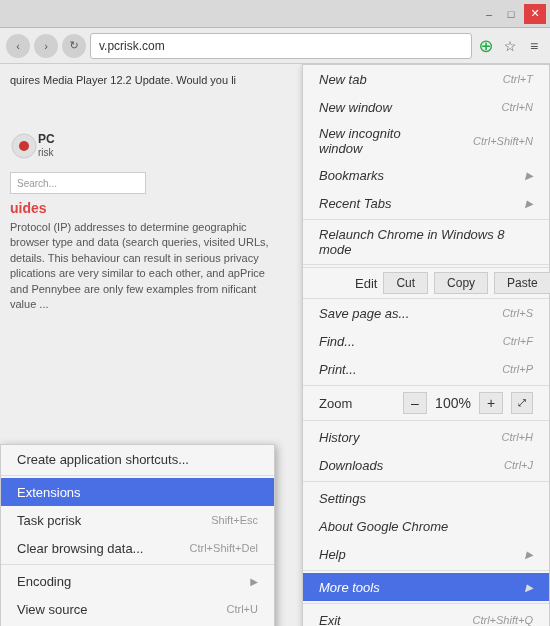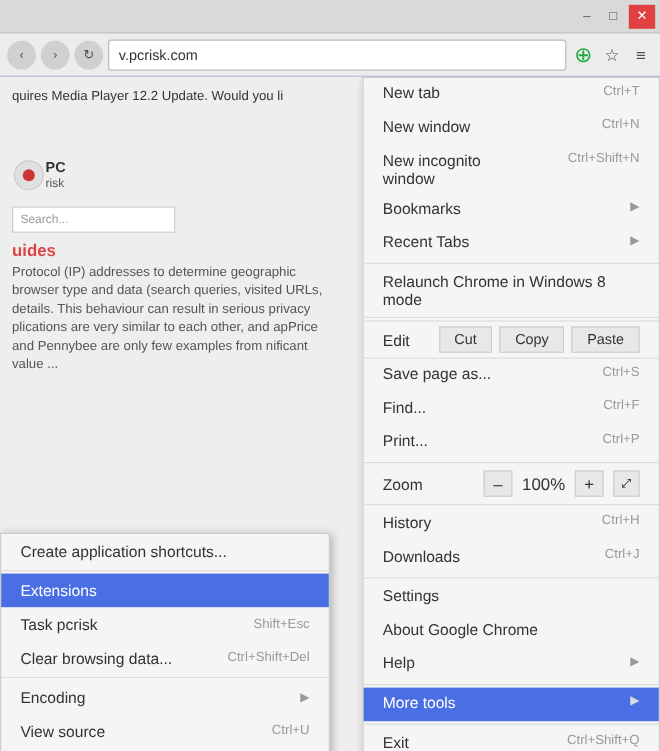--- a/index.html
+++ b/index.html
@@ -86,21 +86,21 @@
       font-size: 14px;
       cursor: pointer;
       color: #555;
     }
     .toolbar-icon.green { color: #22aa44; font-size: 18px; }
 
     
     .page-content {
       width: 100%;
       height: calc(626px - 64px);
-      background: #8b5cf6;
+      background: #14532d;
       position: relative;
       overflow: hidden;
     }
 
     
     .website-bg {
       position: absolute;
       top: 0; left: 0; right: 0; bottom: 0;
       background: #eee;
       padding: 10px;
@@ -162,25 +162,27 @@
       right: 0;
       width: 248px;
       background: #f5f5f5;
       border: 1px solid #ccc;
       box-shadow: 2px 2px 8px rgba(0,0,0,0.3);
       z-index: 100;
       font-size: 13px;
     }
     .chrome-menu-item {
       display: flex;
+      align-items: center;
       justify-content: space-between;
       padding: 5px 16px 5px 16px;
       cursor: pointer;
       color: #333;
       min-height: 28px;
+      font-style: italic;
     }
     .chrome-menu-item.highlighted {
       background: #4a6fe5;
       color: white;
     }
     .chrome-menu-item .shortcut {
       color: #999;
       font-size: 11px;
       margin-left: 30px;
     }
@@ -241,20 +243,21 @@
       display: flex;
       align-items: center;
       padding: 4px 16px;
       gap: 6px;
       border-top: 1px solid #ddd;
       border-bottom: 1px solid #ddd;
     }
     .menu-edit-row .label {
       flex: 1;
       color: #333;
+      margin-left: 36px;
     }
     .edit-btn {
       padding: 3px 12px;
       background: #e8e8e8;
       border: 1px solid #ccc;
       cursor: pointer;
       font-size: 12px;
       color: #333;
     }
 

